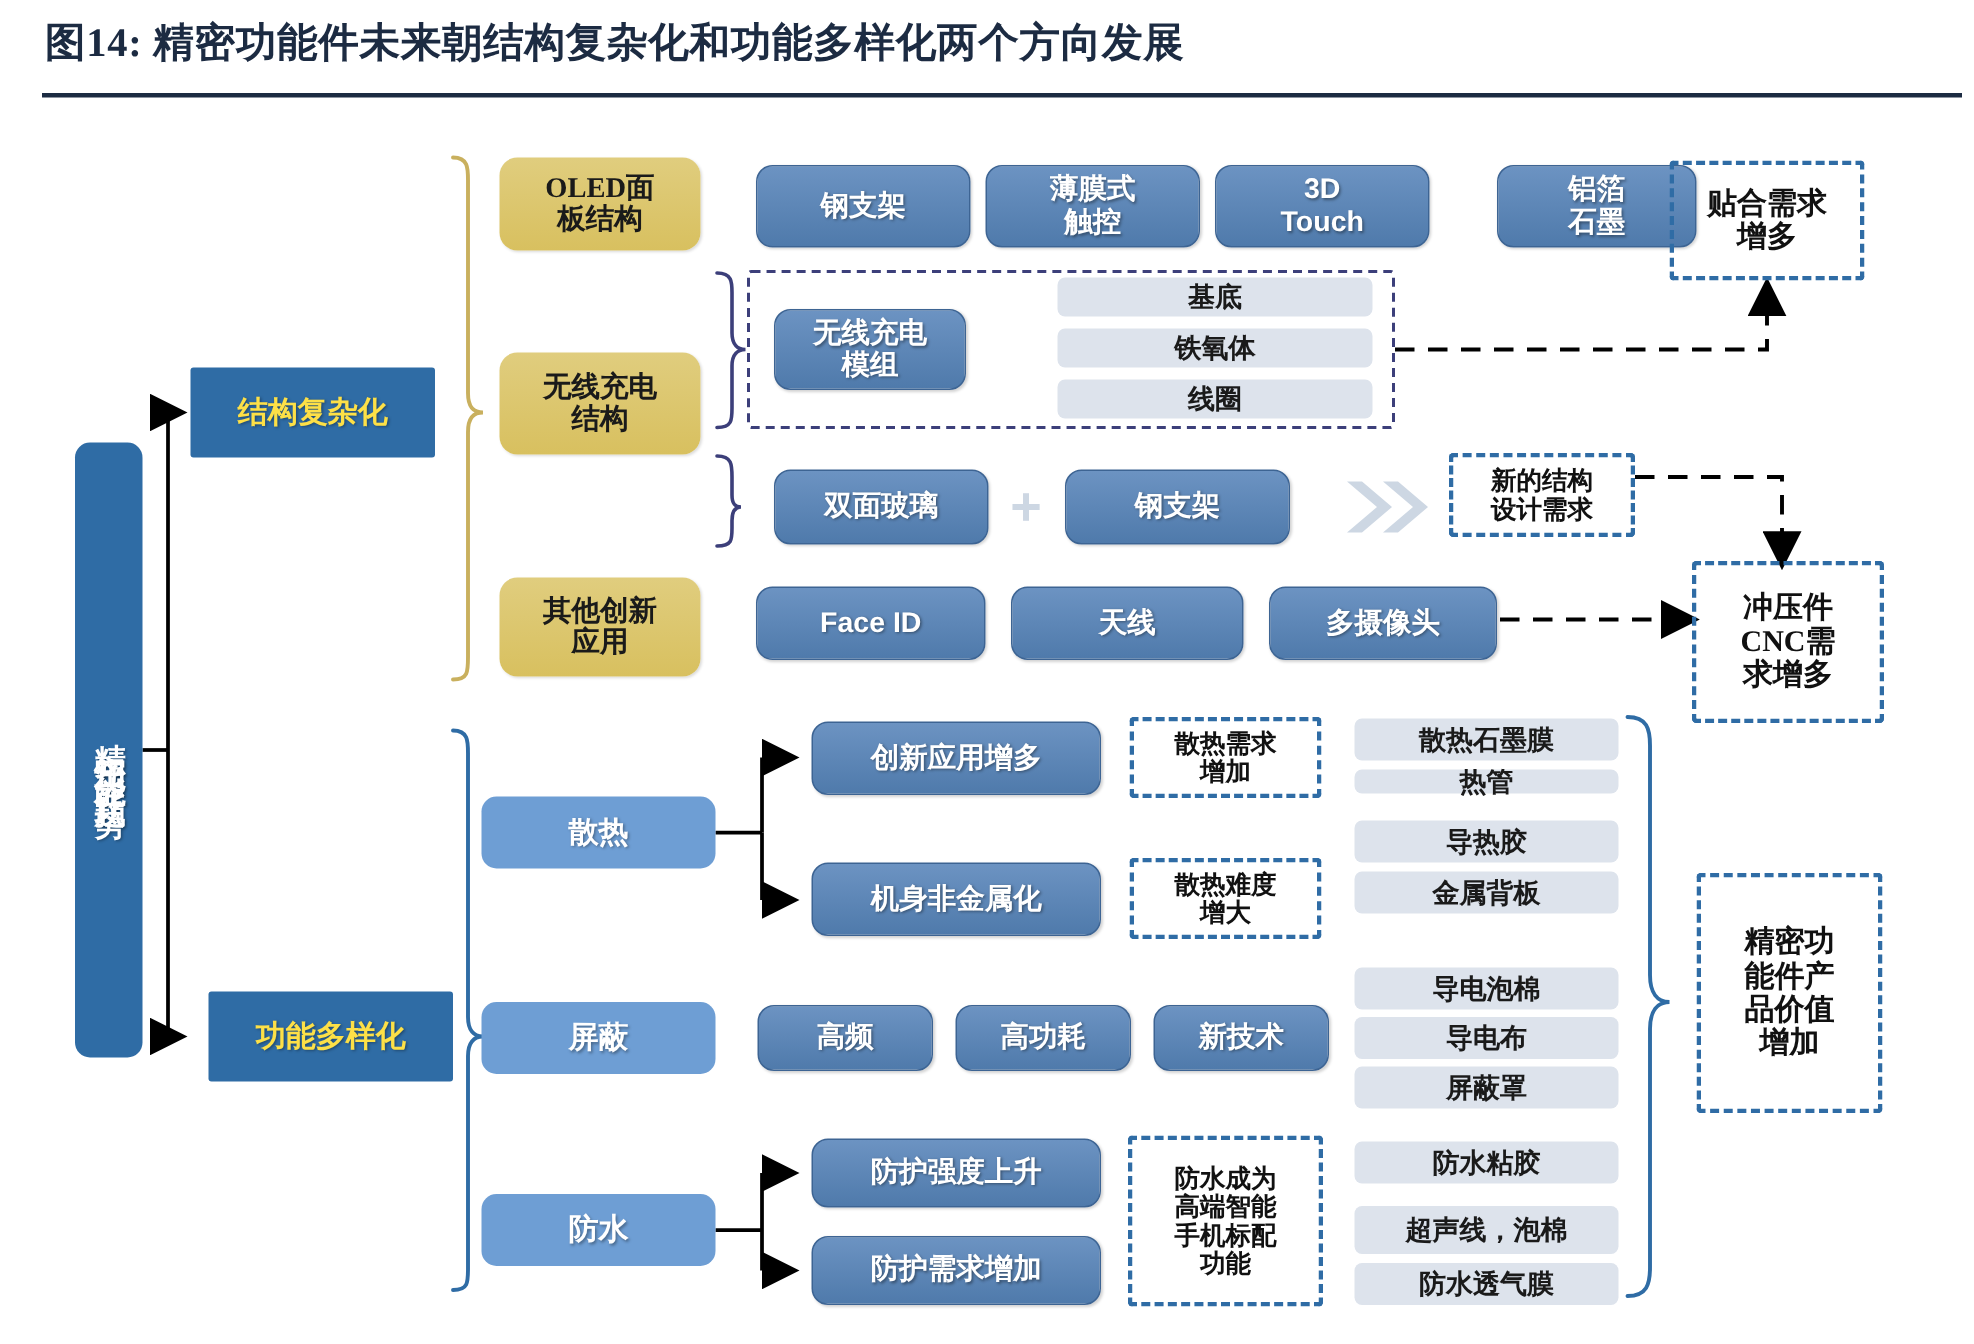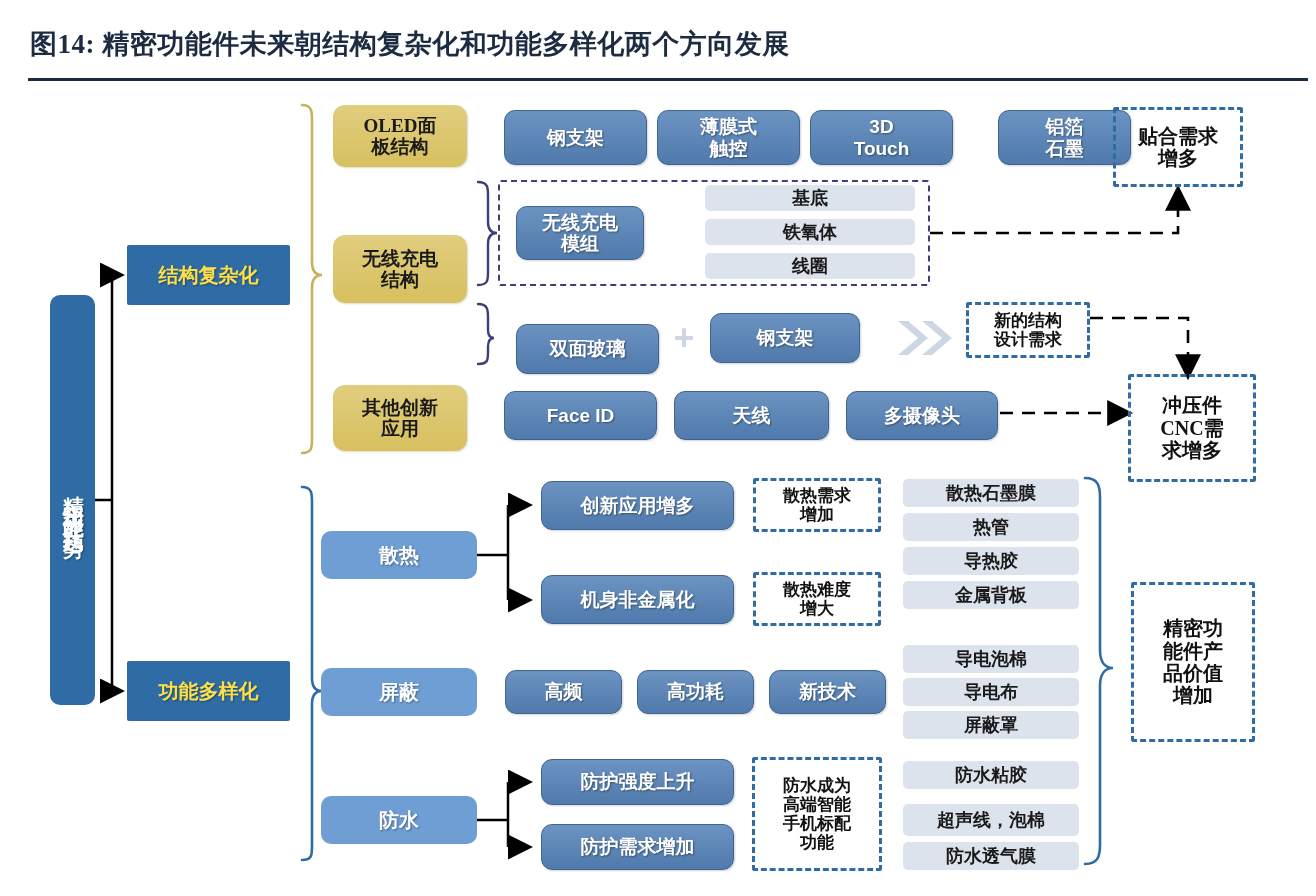--- a/index.html
+++ b/index.html
@@ -10,21 +10,21 @@
   body {
     width: 1316px; height: 896px;
     font-family: "Liberation Serif", "DejaVu Serif", serif;
     overflow: hidden;
     position: relative;
   }
 
   
   #title-bar {
     position: absolute;
-    left: 0; top: 16px; width: 1316px; height: 70px; padding-left: 48px;
+    left: 0; top: 0; width: 1316px; height: 70px; padding-left: 48px;
   }
   #title-text {
     position: absolute;
     left: 30px; top: 10px;
     font-size: 27px;
     font-weight: bold;
     color: #1c2b42;
     letter-spacing: 0.5px;
     white-space: nowrap;
     font-family: "Liberation Serif", "DejaVu Serif", serif;
@@ -207,21 +207,21 @@
 
     <g fill="#cdd7e3">
       <path d="M898,321 L918,338 L898,355 L908,355 L928,338 L908,321 Z"></path>
       <path d="M922,321 L942,338 L922,355 L932,355 L952,338 L932,321 Z"></path>
     </g>
   </svg>
 
   <div class="node root-vert" style="left:50px; top:295px; width:45px; height:410px;">精密功能件趋势</div>
 
   <div class="node blue-rect" style="left:127px; top:245px; width:163px; height:60px;">结构复杂化</div>
-  <div class="node blue-rect" style="left:127px; top:661px; width:163px; height:60px;">功能多样化</div>
+  <div class="node blue-rect" style="left:139px; top:661px; width:163px; height:60px;">功能多样化</div>
 
   <div class="node gold-box" style="left:333px; top:105px; width:134px; height:62px;">OLED面
 板结构</div>
   <div class="node gold-box" style="left:333px; top:235px; width:134px; height:68px;">无线充电
 结构</div>
   <div class="node gold-box" style="left:333px; top:385px; width:134px; height:66px;">其他创新
 应用</div>
 
   <div class="node pill" style="left:504px; top:110px; width:143px; height:55px;">钢支架</div>
   <div class="node pill" style="left:657px; top:110px; width:143px; height:55px;">薄膜式
@@ -231,21 +231,21 @@
   <div class="node pill" style="left:963px; top:110px; width:133px; height:55px;margin-left:35px;">铝箔
 石墨</div>
 
   <div class="dashed-navy" style="position:absolute; left:498px; top:180px; width:432px; height:106px;"></div>
   <div class="node pill" style="left:516px; top:206px; width:128px; height:54px;">无线充电
 模组</div>
   <div class="node grey-bar" style="left:705px; top:219px; width:210px; height:26px;">铁氧体</div>
   <div class="node grey-bar" style="left:705px; top:185px; width:210px; height:26px;">基底</div>
   <div class="node grey-bar" style="left:705px; top:253px; width:210px; height:26px;">线圈</div>
 
-  <div class="node pill" style="left:516px; top:313px; width:143px; height:50px;margin-top:11px;">双面玻璃</div>
+  <div class="node pill" style="left:516px; top:313px; width:143px; height:50px;">双面玻璃</div>
   <div class="node" style="left:668px; top:313px; width:32px; height:50px; color:#cdd7e3; font-size:36px; font-weight:bold; font-family:'Liberation Sans',sans-serif;">+</div>
   <div class="node pill" style="left:710px; top:313px; width:150px; height:50px;">钢支架</div>
 
   <div class="node pill bold-latin" style="left:504px; top:391px; width:153px; height:49px;">Face ID</div>
   <div class="node pill" style="left:674px; top:391px; width:155px; height:49px;">天线</div>
   <div class="node pill" style="left:846px; top:391px; width:152px; height:49px;">多摄像头</div>
 
   <div class="node dashed-blue big-callout" style="left:1113px; top:107px; width:130px; height:80px;">贴合需求
 增多</div>
 
@@ -258,21 +258,21 @@
 
   <div class="node lightblue-box" style="left:321px; top:531px; width:156px; height:48px;">散热</div>
   <div class="node pill" style="left:541px; top:481px; width:193px; height:49px;">创新应用增多</div>
   <div class="node pill" style="left:541px; top:575px; width:193px; height:49px;">机身非金属化</div>
   <div class="node dashed-blue" style="left:753px; top:478px; width:128px; height:54px; font-size:17px;">散热需求
 增加</div>
   <div class="node dashed-blue" style="left:753px; top:572px; width:128px; height:54px; font-size:17px;">散热难度
 增大</div>
 
   <div class="node grey-bar" style="left:903px; top:479px; width:176px; height:28px;">散热石墨膜</div>
-  <div class="node grey-bar" style="left:903px; top:513px; width:176px; height:28px;">热管</div>
+  <div class="node grey-bar" style="left:903px; top:513px; width:176px; height:16px;">热管</div>
   <div class="node grey-bar" style="left:903px; top:547px; width:176px; height:28px;">导热胶</div>
   <div class="node grey-bar" style="left:903px; top:581px; width:176px; height:28px;">金属背板</div>
 
   <div class="node lightblue-box" style="left:321px; top:668px; width:156px; height:48px;">屏蔽</div>
   <div class="node pill" style="left:505px; top:670px; width:117px; height:44px;">高频</div>
   <div class="node pill" style="left:637px; top:670px; width:117px; height:44px;">高功耗</div>
   <div class="node pill" style="left:769px; top:670px; width:117px; height:44px;text-align:center;">新技术</div>
 
   <div class="node grey-bar" style="left:903px; top:645px; width:176px; height:28px;">导电泡棉</div>
   <div class="node grey-bar" style="left:903px; top:678px; width:176px; height:28px;">导电布</div>

